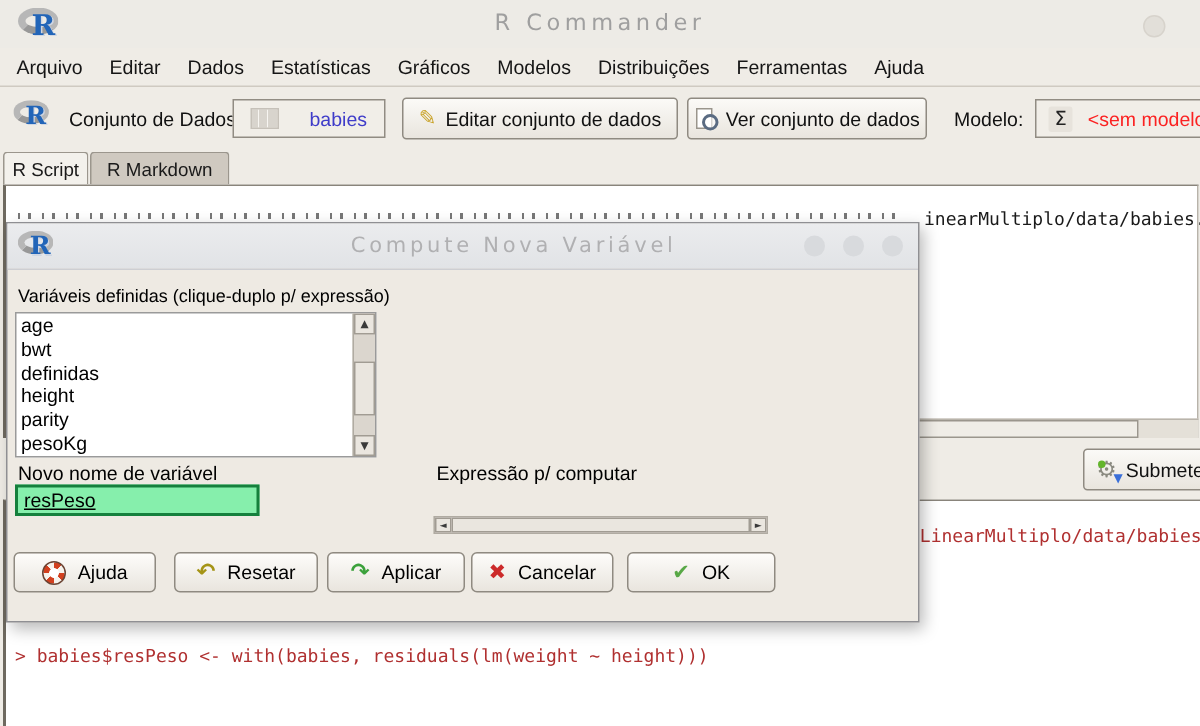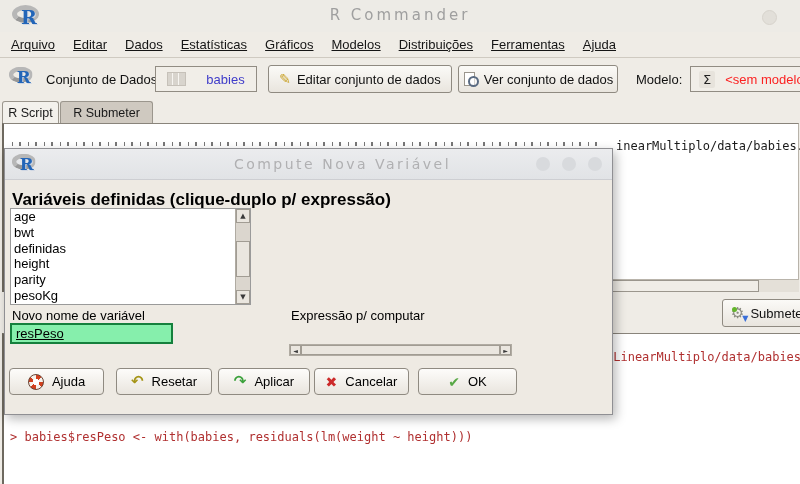--- a/index.html
+++ b/index.html
@@ -21,21 +21,21 @@
   .rlogo{display:inline-block;position:relative;width:30px;height:26px;}
   .rlogo .ring{position:absolute;left:1px;top:2px;width:27px;height:18px;border-radius:50%;
     border:5px solid #b7b7b7;border-bottom-color:#989898;box-sizing:border-box;}
   .rlogo .r{position:absolute;left:10px;top:3px;font-family:"DejaVu Serif",serif;
     font-weight:bold;font-size:19px;color:#2265b8;text-shadow:1px 1px 0 #cfd6e2;}
   .rlogo.sm{transform:scale(.88);transform-origin:left top;}
 
   
   .menubar{left:0;top:32px;width:800px;height:26px;background:#efece6;
     border-bottom:1px solid #cfcac1;display:flex;align-items:center;padding-left:2px;box-sizing:border-box;}
-  .menu-item{padding:0 9px;font-size:13px;color:#151515;cursor:default;text-decoration:underline;}
+  .menu-item{padding:0 9px;font-size:13px;color:#151515;cursor:default;}
 
   
   .toolbar{left:0;top:59px;width:800px;height:40px;background:#efece6;}
   .tb-label{font-size:13px;color:#111;}
   .flatbtn{display:flex;align-items:center;justify-content:center;gap:20px;
     background:#f1eee8;border:1px solid #918c83;box-sizing:border-box;font-size:13px;}
   .raisedbtn{display:flex;align-items:center;justify-content:center;gap:6px;
     background:linear-gradient(#fbfaf7,#e9e5de);border:1px solid #8f8a81;border-radius:3px;
     box-sizing:border-box;font-size:13px;color:#111;}
   .tblicon{display:inline-block;width:17px;height:12px;border:1px solid #c6c1b9;
@@ -88,21 +88,21 @@
   
   .dialog{left:4px;top:148px;width:609px;height:267px;background:#eeeae3;
     border:1px solid #8f8f93;box-sizing:border-box;box-shadow:3px 4px 10px rgba(0,0,0,.28);}
   .dlg-titlebar{position:absolute;left:0;top:0;width:100%;height:31px;
     background:linear-gradient(#ebecee,#e1e3e6);border-bottom:1px solid #cdced2;box-sizing:border-box;}
   .dlg-title{position:absolute;left:0;top:7px;width:100%;text-align:center;
     font-family:"DejaVu Sans",sans-serif;font-size:14px;color:#b0b0b2;letter-spacing:2.5px;margin-left:34px;}
   .dlg-dot{position:absolute;top:8px;width:14px;height:14px;border-radius:50%;background:#d8dadd;}
   .dlg-dot.d1{left:531px;} .dlg-dot.d2{left:557px;} .dlg-dot.d3{left:583px;}
 
-  .dlg-label-bold{position:absolute;font-size:17px;font-weight:bold;color:#000;}
+  .dlg-label-bold{position:absolute;font-size:12px;font-weight:normal;color:#000;}
   .dlg-label{position:absolute;font-size:13px;color:#000;}
 
   .listbox{position:absolute;left:5px;top:59px;width:241px;height:97px;background:#fff;
     border:1px solid #9a9a9a;box-sizing:border-box;}
   .list-item{font-size:13px;color:#000;line-height:15.8px;padding-left:3px;}
   .vscroll{position:absolute;right:0;top:0;width:15px;height:100%;background:#dbd6ce;border-left:1px solid #b0aba2;box-sizing:border-box;}
   .sbtn{position:absolute;left:0;width:14px;height:14px;background:#eae6df;border:1px solid #a19c93;
     box-sizing:border-box;display:flex;align-items:center;justify-content:center;
     font-family:"DejaVu Sans",sans-serif;font-size:7px;color:#3a3a3a;}
   .sbtn.up{top:0;} .sbtn.down{bottom:0;}
@@ -185,21 +185,21 @@
   </div>
   <span class="abs tb-label" style="left:636px;top:13px;">Modelo:</span>
   <div class="abs flatbtn" style="left:690px;top:7px;width:130px;height:26px;justify-content:flex-start;padding-left:8px;gap:10px;">
     <span class="sigma">Σ</span>
     <span class="model-name">&lt;sem modelo</span>
   </div>
 </div>
 
 <div class="abs tabbar">
   <div class="tab active">R Script</div>
-  <div class="tab inactive">R Submeter</div>
+  <div class="tab inactive">R Markdown</div>
 </div>
 
 <div class="abs script-area">
   <div class="glyph-tops"></div>
   <span class="script-frag">inearMultiplo/data/babies.c</span>
   <div class="hscroll">
     <div class="thumb"></div>
   </div>
 </div>
 

